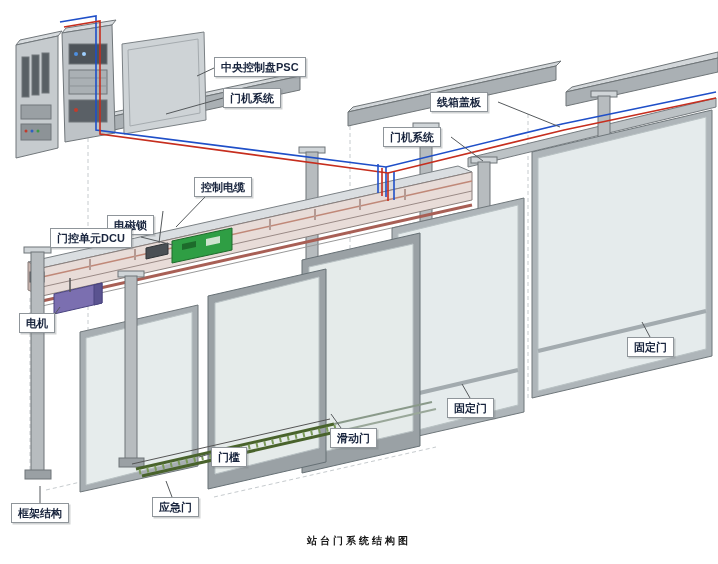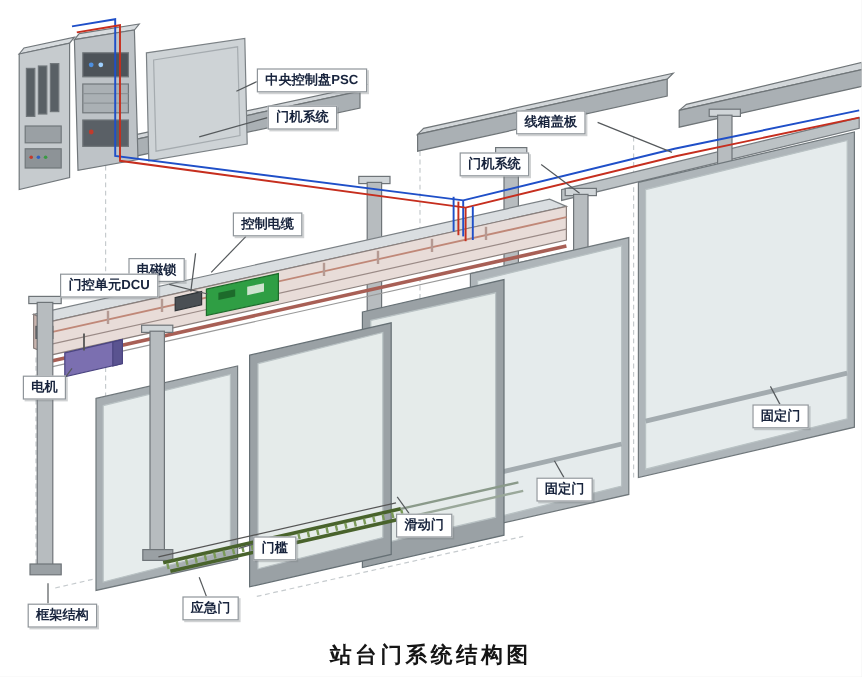--- a/index.html
+++ b/index.html
@@ -10,21 +10,21 @@
   }
   .stage svg{position:absolute;left:0;top:0;}
   .callout{
     position:absolute;background:#ffffff;border:1px solid #8f959a;
     box-shadow:1.5px 1.5px 0 rgba(120,125,130,.35);
     padding:2px 6px;font-size:11px;font-weight:bold;color:#18243d;
     white-space:nowrap;line-height:14px;z-index:5;
   }
   .diagram-title{
     position:absolute;left:0;right:0;top:534px;text-align:center;
-    font-size:18px;font-weight:bold;color:#151515;letter-spacing:3px;z-index:5;
+    font-size:10px;font-weight:bold;color:#151515;letter-spacing:3px;z-index:5;
   }
 </style>
 </head>
 <body>
 
 <div class="stage">
 <svg width="718" height="564" viewBox="0 0 718 564">
 
   <g stroke="#c6cbce" stroke-width="1" stroke-dasharray="4 3" fill="none">
     <line x1="88" y1="138" x2="88" y2="330"></line>
@@ -199,16 +199,16 @@
   <div class="callout" style="left:383px;top:127px">门机系统</div>
   <div class="callout" style="left:194px;top:177px">控制电缆</div>
   <div class="callout" style="left:107px;top:215px">电磁锁</div>
   <div class="callout" style="left:50px;top:228px">门控单元DCU</div>
   <div class="callout" style="left:19px;top:313px">电机</div>
   <div class="callout" style="left:627px;top:337px">固定门</div>
   <div class="callout" style="left:447px;top:398px">固定门</div>
   <div class="callout" style="left:330px;top:428px">滑动门</div>
   <div class="callout" style="left:211px;top:447px">门槛</div>
   <div class="callout" style="left:152px;top:497px">应急门</div>
-  <div class="callout" style="left:23px;top:503px">框架结构</div>
+  <div class="callout" style="left:11px;top:503px">框架结构</div>
 
   <div class="diagram-title">站台门系统结构图</div>
 </div>
 
 </body></html>

